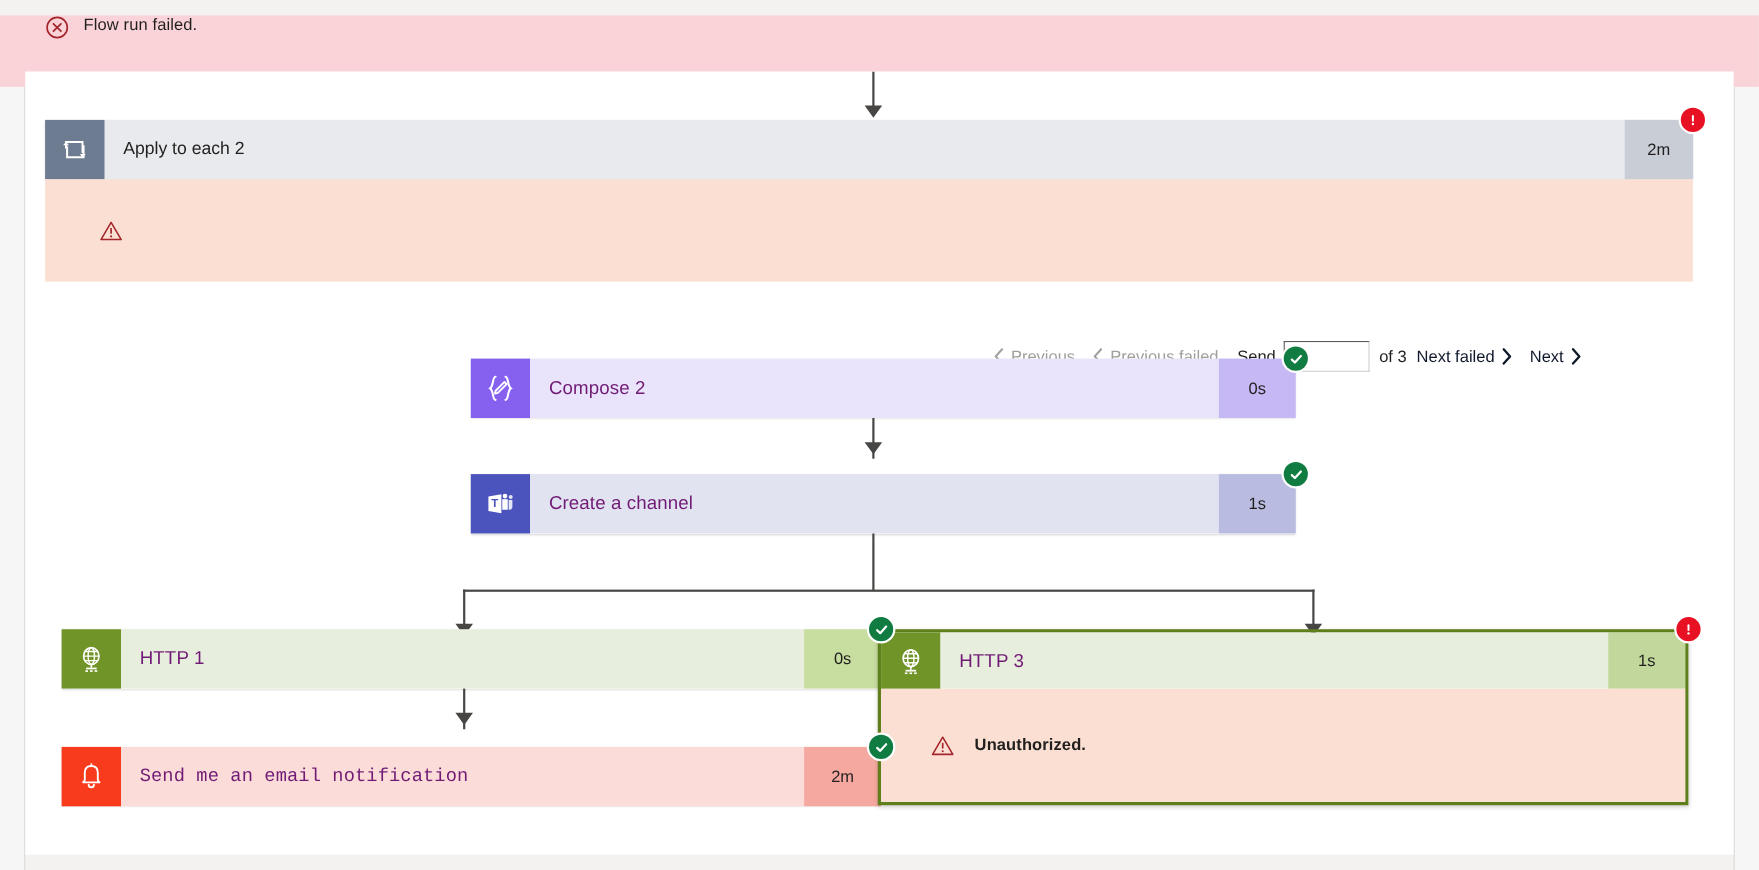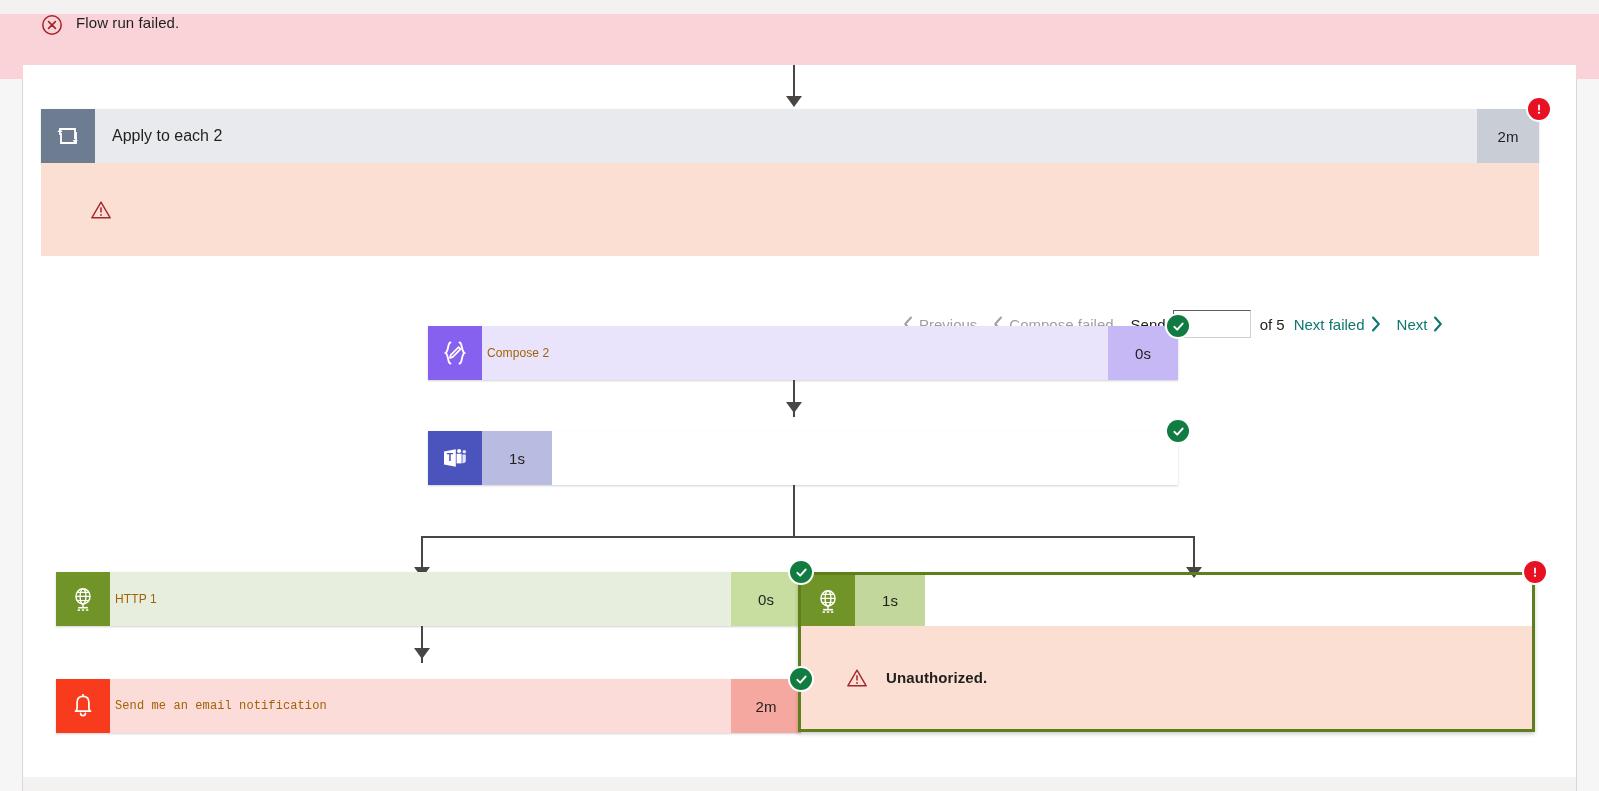--- a/index.html
+++ b/index.html
@@ -116,23 +116,23 @@
     flex: 0 0 54px;
     display: flex;
     align-items: center;
     justify-content: center;
   }
   .card-icon svg { display: block; }
   .card-body {
     flex: 1 1 auto;
     display: flex;
     align-items: center;
-    padding-left: 5px;
-    font-size: 12px;
-    color: #a16207;
+    padding-left: 17px;
+    font-size: 17px;
+    color: #701a75;
     letter-spacing: .1px;
     min-width: 0;
   }
   .card-dur {
     flex: 0 0 auto;
     min-width: 54px;
     display: flex;
     align-items: center;
     justify-content: center;
     font-size: 15px;
@@ -208,21 +208,21 @@
     color: #201f1e;
     white-space: nowrap;
   }
   .pager .pg {
     display: flex;
     align-items: center;
     gap: 6px;
     color: #a19f9d;
     cursor: default;
   }
-  .pager .pg.enabled { color: #0f766e; cursor: pointer; }
+  .pager .pg.enabled { color: #0f172a; cursor: pointer; }
   .pager .sep { display: inline-block; width: 16px; }
   .pager .label { margin: 0 7px 0 0; }
   .pager .num-input {
     width: 78px;
     height: 28px;
     box-sizing: border-box;
     border: 1px solid #605e5c;
     border-right-color: #d0cfce;
     border-bottom-color: #d0cfce;
     background: #fff;
@@ -302,26 +302,26 @@
         <svg class="chev" width="10" height="16" viewBox="0 0 10 16">
           <path d="M8 1.5 L2.2 8 L8 14.5" fill="none" stroke="currentColor" stroke-width="1.9" stroke-linecap="round" stroke-linejoin="round"></path>
         </svg>
         <span>Previous</span>
       </span>
       <span class="sep"></span>
       <span class="pg">
         <svg class="chev" width="10" height="16" viewBox="0 0 10 16">
           <path d="M8 1.5 L2.2 8 L8 14.5" fill="none" stroke="currentColor" stroke-width="1.9" stroke-linecap="round" stroke-linejoin="round"></path>
         </svg>
-        <span>Compose failed</span>
+        <span>Previous failed</span>
       </span>
       <span style="display:inline-block;width:17px;"></span>
       <span class="label">Send</span>
       <input class="num-input" type="text" value="1" style="">
-      <span class="oftotal">of 5</span>
+      <span class="oftotal">of 3</span>
       <span class="pg enabled">
         <span>Next failed</span>
         <svg class="chev" width="10" height="16" viewBox="0 0 10 16">
           <path d="M2 1.5 L7.8 8 L2 14.5" fill="none" stroke="currentColor" stroke-width="2.1" stroke-linecap="round" stroke-linejoin="round"></path>
         </svg>
       </span>
       <span class="sep"></span>
       <span class="pg enabled">
         <span>Next</span>
         <svg class="chev" width="10" height="16" viewBox="0 0 10 16">
@@ -359,20 +359,21 @@
         <div class="card-icon" style="background:#4b53bc;">
           <svg width="30" height="28" viewBox="0 0 30 28">
             <path d="M4 7.4 L15.8 5.3 V22.7 L4 20.6 Z" fill="#ffffff"></path>
             <text x="9.9" y="17.1" font-family="Liberation Sans, sans-serif" font-size="10.5" font-weight="bold" fill="#4b53bc" text-anchor="middle">T</text>
             <rect x="16.6" y="9.8" width="5.0" height="9.6" fill="#ffffff"></rect>
             <circle cx="19.1" cy="7.0" r="2.1" fill="#ffffff"></circle>
             <path d="M22.4 10.6 h3.4 v6.2 a2.6 2.6 0 0 1 -3.4 2.4 Z" fill="#ffffff" opacity=".85"></path>
             <circle cx="24.3" cy="7.8" r="1.8" fill="#ffffff" opacity=".85"></circle>
           </svg>
         </div>
+        <div class="card-body" style="background:#e2e3f1;">Create a channel</div>
         <div class="card-dur" style="background:#b9bce0;">1s</div>
       </div>
       <div class="badge ok" style="right:-11px; top:-11px;">
         <svg width="13" height="13" viewBox="0 0 13 13">
           <path d="M2.4 6.9 L5.2 9.6 L10.6 3.6" fill="none" stroke="#fff" stroke-width="2" stroke-linecap="round" stroke-linejoin="round"></path>
         </svg>
       </div>
     </div>
 
     <div class="connector" style="left:0;top:0;">
@@ -440,20 +441,21 @@
               <ellipse cx="14" cy="11.4" rx="7" ry="7.6" fill="none" stroke="#fff" stroke-width="1.5"></ellipse>
               <ellipse cx="14" cy="11.4" rx="2.9" ry="7.6" fill="none" stroke="#fff" stroke-width="1.3"></ellipse>
               <path d="M7.3 11.4 H20.7 M8.0 7.3 H20.0 M8.0 15.5 H20.0" stroke="#fff" stroke-width="1.2"></path>
               <rect x="13.3" y="19" width="1.5" height="2.9" fill="#fff"></rect>
               <rect x="9.2" y="21.9" width="9.7" height="1.6" fill="#fff"></rect>
               <rect x="8.6" y="24.3" width="2.4" height="1.5" fill="#fff"></rect>
               <rect x="12.8" y="24.3" width="2.4" height="1.5" fill="#fff"></rect>
               <rect x="17.0" y="24.3" width="2.4" height="1.5" fill="#fff"></rect>
             </svg>
           </div>
+          <div class="card-body" style="background:#e8eedd;">HTTP 3</div>
           <div class="card-dur" style="background:#c2d79b;">1s</div>
         </div>
         <div class="error-panel" style="height:103px; padding-left:45px;">
           <span class="warn">
             <svg width="22" height="20" viewBox="0 0 22 20">
               <path d="M11 2.2 L20.2 17.8 H1.8 Z" fill="none" stroke="#a4262c" stroke-width="1.4" stroke-linejoin="round"></path>
               <rect x="10.25" y="7.3" width="1.5" height="5.2" fill="#a4262c"></rect>
               <circle cx="11" cy="14.9" r=".95" fill="#a4262c"></circle>
             </svg>
           </span>

